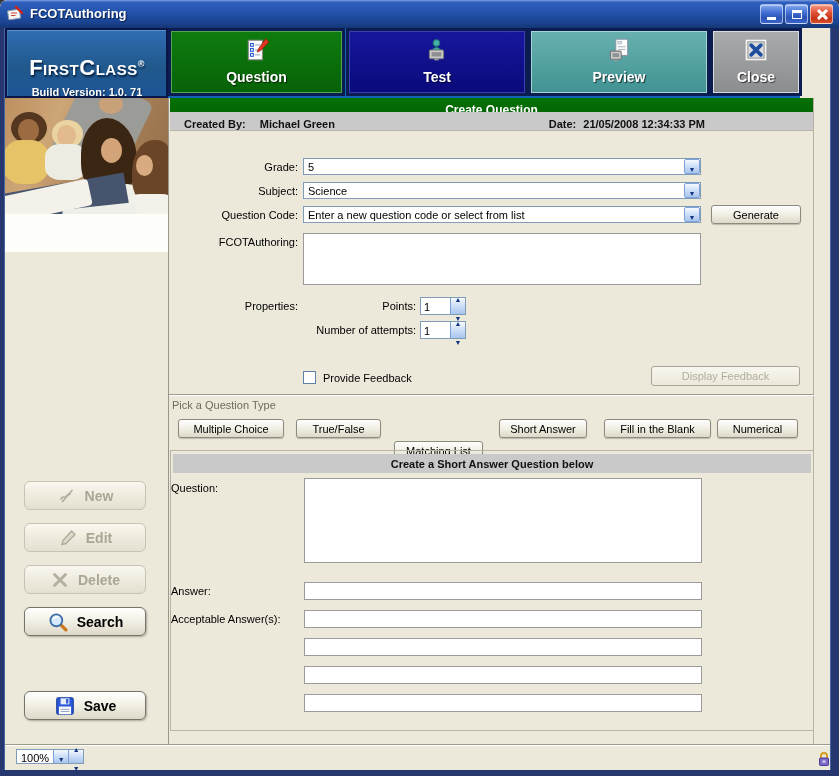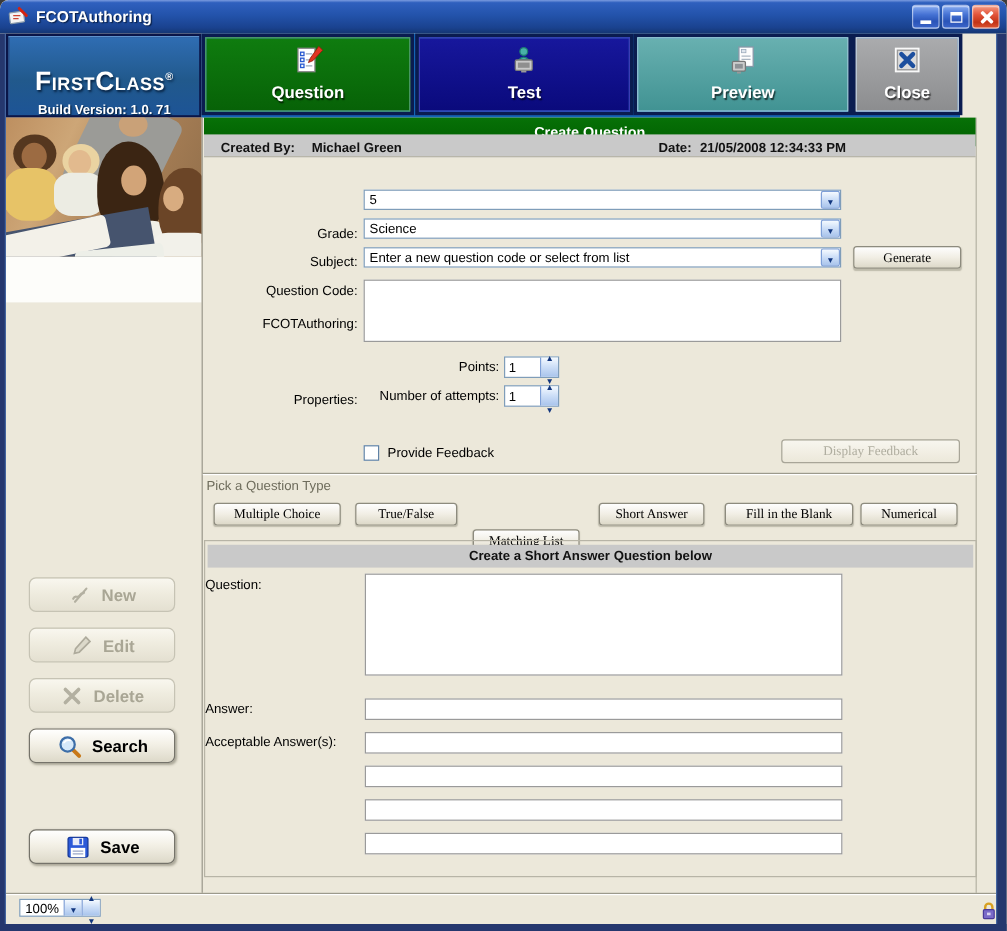--- a/index.html
+++ b/index.html
@@ -99,21 +99,21 @@
     border-bottom:1px solid #d6e6ce;
   }
   .meta-bar{
     position:absolute;left:170px;top:112px;width:643px;height:19px;background:#c9c9c9;
     display:flex;align-items:flex-end;font-size:11px;font-weight:bold;color:#111;
     border-bottom:1px solid #b8b6aa;padding-left:14px;
   }
   .meta-name{margin-left:14px;}
   .meta-date{margin-left:auto;margin-right:108px;display:flex;gap:7px;}
   .flabel{position:absolute;font-size:11px;color:#000;text-align:right;}
-  .lab-main{left:170px;width:128px;margin-top:28px;}
+  .lab-main{left:170px;width:128px;}
   .lab-prop{left:300px;width:116px;}
   .combo{
     position:absolute;left:303px;width:398px;height:17px;background:#fff;border:1px solid #7f9db9;
   }
   .combo input{
     position:absolute;left:0;top:0;width:calc(100% - 18px);height:100%;border:0;outline:0;
     font-family:"Liberation Sans",sans-serif;font-size:11px;padding:1px 0 0 4px;background:transparent;color:#000;
   }
   .combo-btn{
     position:absolute;right:0px;top:0px;bottom:0px;width:16px;
@@ -122,21 +122,21 @@
     display:flex;align-items:center;justify-content:center;
   }
   .arr-down::before{content:"▼";font-size:7px;color:#12367e;line-height:7px;}
   .arr-up::before{content:"▲";font-size:7px;color:#12367e;line-height:7px;}
   .textarea{
     position:absolute;left:303px;width:398px;background:#fff;border:1px solid #9a9a9a;
     font-family:"Liberation Sans",sans-serif;font-size:11px;resize:none;outline:0;padding:2px 4px;
   }
   .xp-btn{
     position:absolute;height:19px;background:linear-gradient(180deg,#fefefe,#f1eee4 50%,#ddd9c9);
-    border:1px solid #8d8b7e;border-radius:3px;font-family:Liberation Serif, serif;
+    border:1px solid #8d8b7e;border-radius:3px;font-family:Liberation Sans, sans-serif;
     font-size:11px;color:#000;display:flex;align-items:center;justify-content:center;cursor:pointer;
     box-shadow:0 1px 1px rgba(120,118,100,.4);
   }
   .xp-btn.disabled{color:#b0aea0;border-color:#a8a598;background:linear-gradient(180deg,#f8f6ef,#ece8da);box-shadow:none;}
   .spin{
     position:absolute;left:420px;width:46px;height:18px;background:#fff;border:1px solid #7f9db9;display:flex;
   }
   .spin input{flex:1;min-width:0;border:0;outline:0;font-family:"Liberation Sans",sans-serif;font-size:11px;padding:1px 0 0 3px;background:transparent;}
   .spin-btn{
     width:15px;background:linear-gradient(180deg,#f5faff,#cfe0f8 45%,#a9c4ec);border-left:1px solid #7fa0d8;

